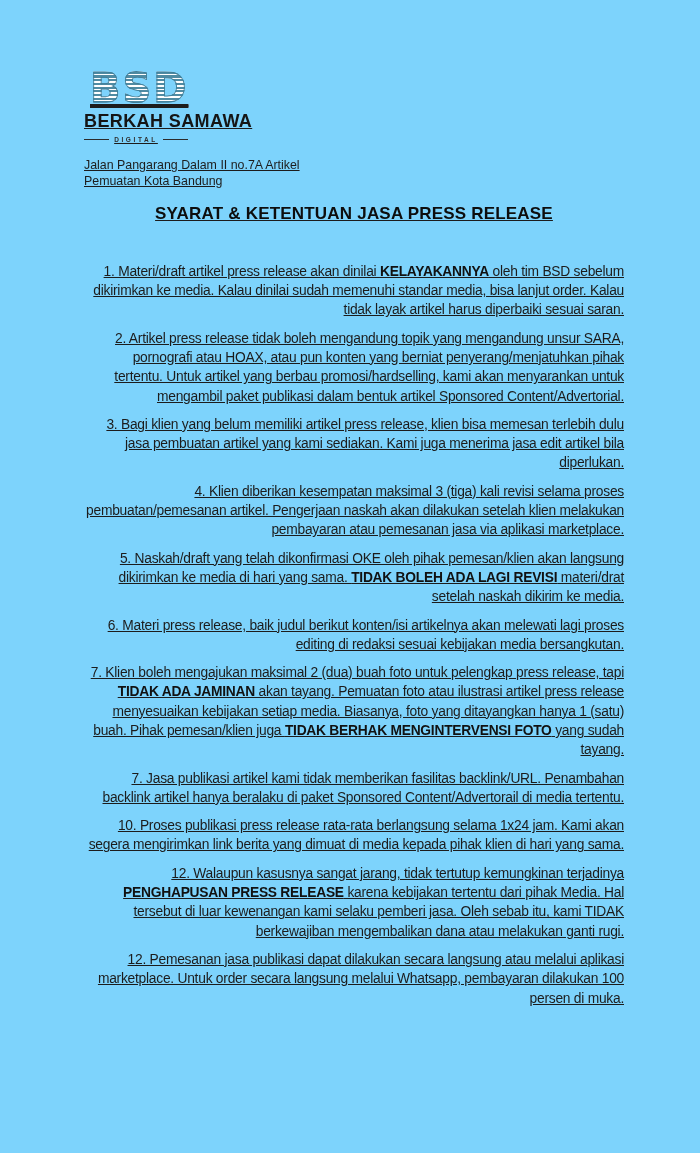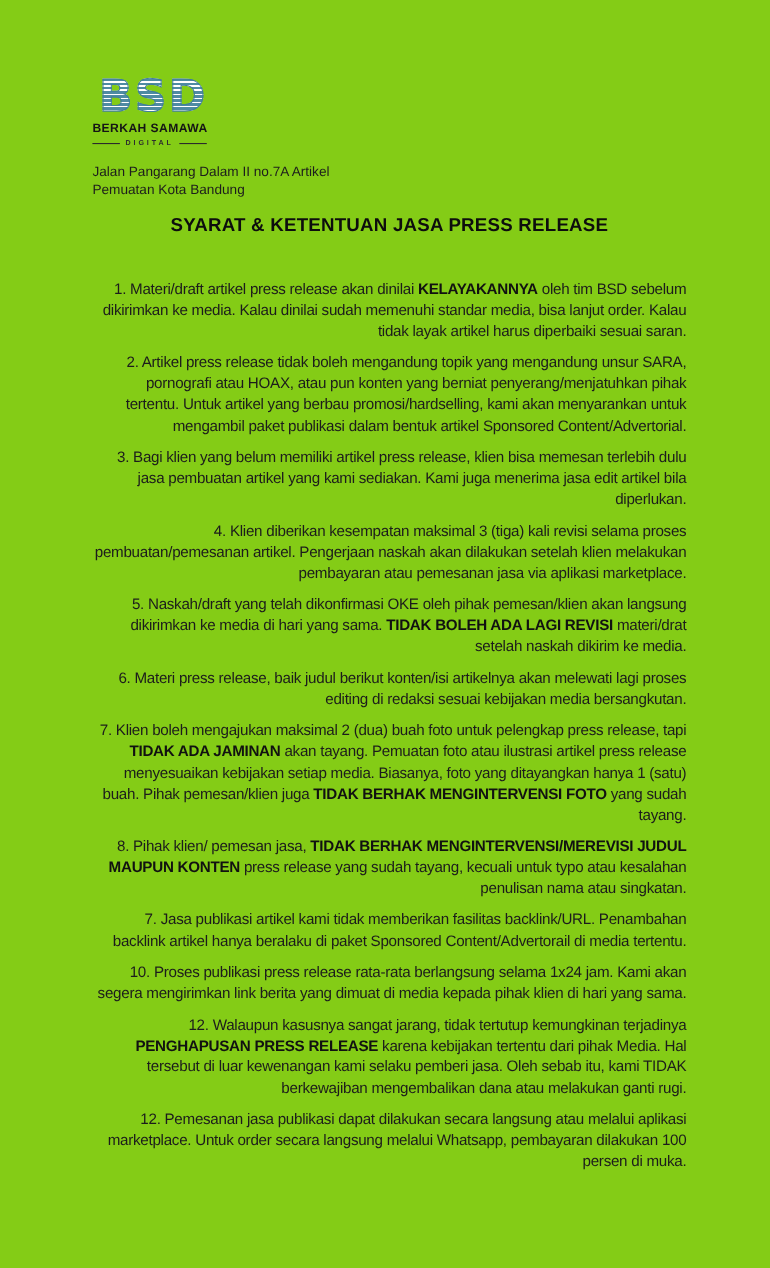--- a/index.html
+++ b/index.html
@@ -5,26 +5,27 @@
   html, body {
     margin: 0;
     padding: 0;
     background: #ffffff;
   }
   .page {
     position: relative;
     width: 700px;
     height: 1153px;
     margin: 0 auto;
-    background: #84cc16;
+    background: #7dd3fc;
     overflow: hidden;
     font-family: "Liberation Sans", sans-serif;
     color: #1c1c1c;
     box-sizing: border-box;
     padding: 68px 76px 40px 84px;
+    text-decoration: underline;
   }
 
   
   .logo-block {
     width: 120px;
   }
   .logo-monogram {
     font-family: "DejaVu Sans", sans-serif;
     font-weight: 800;
     font-size: 40px;
@@ -36,21 +37,21 @@
       #ffffff 2.2px, #ffffff 3.7px
     );
     -webkit-background-clip: text;
     background-clip: text;
     color: transparent;
     -webkit-text-stroke: 0.9px #3f7e99;
     margin-left: 6px;
   }
   .logo-name {
     margin-top: 3px;
-    font-size: 11px;
+    font-size: 18px;
     font-weight: 700;
     letter-spacing: 0.4px;
     color: #151515;
     white-space: nowrap;
   }
   .logo-sub {
     margin-top: 4px;
     display: flex;
     align-items: center;
     gap: 5px;
@@ -129,20 +130,19 @@
   <h1 class="doc-title">SYARAT &amp; KETENTUAN JASA PRESS RELEASE</h1>
 
   <div class="terms">
       <p><span>1. Materi/draft artikel press release akan dinilai </span><strong>KELAYAKANNYA</strong><span> oleh tim BSD sebelum dikirimkan ke media. Kalau dinilai sudah memenuhi standar media, bisa lanjut order. Kalau tidak layak artikel harus diperbaiki sesuai saran.</span></p>
       <p><span>2. Artikel press release tidak boleh mengandung topik yang mengandung unsur SARA, pornografi atau HOAX, atau pun konten yang berniat penyerang/menjatuhkan pihak tertentu. Untuk artikel yang berbau promosi/hardselling, kami akan menyarankan untuk mengambil paket publikasi dalam bentuk artikel Sponsored Content/Advertorial.</span></p>
       <p><span>3. Bagi klien yang belum memiliki artikel press release, klien bisa memesan terlebih dulu jasa pembuatan artikel yang kami sediakan. Kami juga menerima jasa edit artikel bila diperlukan.</span></p>
       <p><span>4. Klien diberikan kesempatan maksimal 3 (tiga) kali revisi selama proses pembuatan/pemesanan artikel. Pengerjaan naskah akan dilakukan setelah klien melakukan pembayaran atau pemesanan jasa via aplikasi marketplace.</span></p>
       <p><span>5. Naskah/draft yang telah dikonfirmasi OKE oleh pihak pemesan/klien akan langsung dikirimkan ke media di hari yang sama. </span><strong>TIDAK BOLEH ADA LAGI REVISI</strong><span> materi/drat setelah naskah dikirim ke media.</span></p>
       <p><span>6. Materi press release, baik judul berikut konten/isi artikelnya akan melewati lagi proses editing di redaksi sesuai kebijakan media bersangkutan.</span></p>
       <p><span>7. Klien boleh mengajukan maksimal 2 (dua) buah foto untuk pelengkap press release, tapi </span><strong>TIDAK ADA JAMINAN</strong><span> akan tayang. Pemuatan foto atau ilustrasi artikel press release menyesuaikan kebijakan setiap media. Biasanya, foto yang ditayangkan hanya 1 (satu) buah. Pihak pemesan/klien juga </span><strong>TIDAK BERHAK MENGINTERVENSI FOTO</strong><span> yang sudah tayang.</span></p>
-      <p><span>8. Pihak klien/ pemesan jasa, </span><strong>TIDAK BERHAK MENGINTERVENSI/MEREVISI JUDUL MAUPUN KONTEN</strong><span> press release yang sudah tayang, kecuali untuk typo atau kesalahan penulisan nama atau singkatan.</span></p>
       <p><span>7. Jasa publikasi artikel kami tidak memberikan fasilitas backlink/URL.  Penambahan backlink artikel hanya beralaku di paket Sponsored Content/Advertorail di media tertentu.</span></p>
       <p><span>10. Proses publikasi press release rata-rata berlangsung selama 1x24 jam. Kami akan segera mengirimkan link berita yang dimuat di media kepada pihak klien di hari yang sama.</span></p>
       <p><span>12. Walaupun kasusnya sangat jarang, tidak tertutup kemungkinan terjadinya </span><strong>PENGHAPUSAN PRESS RELEASE</strong><span> karena kebijakan tertentu dari pihak Media. Hal tersebut di luar kewenangan kami selaku pemberi jasa.  Oleh sebab itu, kami TIDAK berkewajiban mengembalikan dana atau melakukan ganti rugi.</span></p>
       <p><span>12. Pemesanan jasa publikasi dapat dilakukan secara langsung atau melalui aplikasi marketplace. Untuk order secara langsung melalui Whatsapp, pembayaran dilakukan 100 persen di muka.</span></p>
     </div>
 
 </div>
 
 </body></html>

